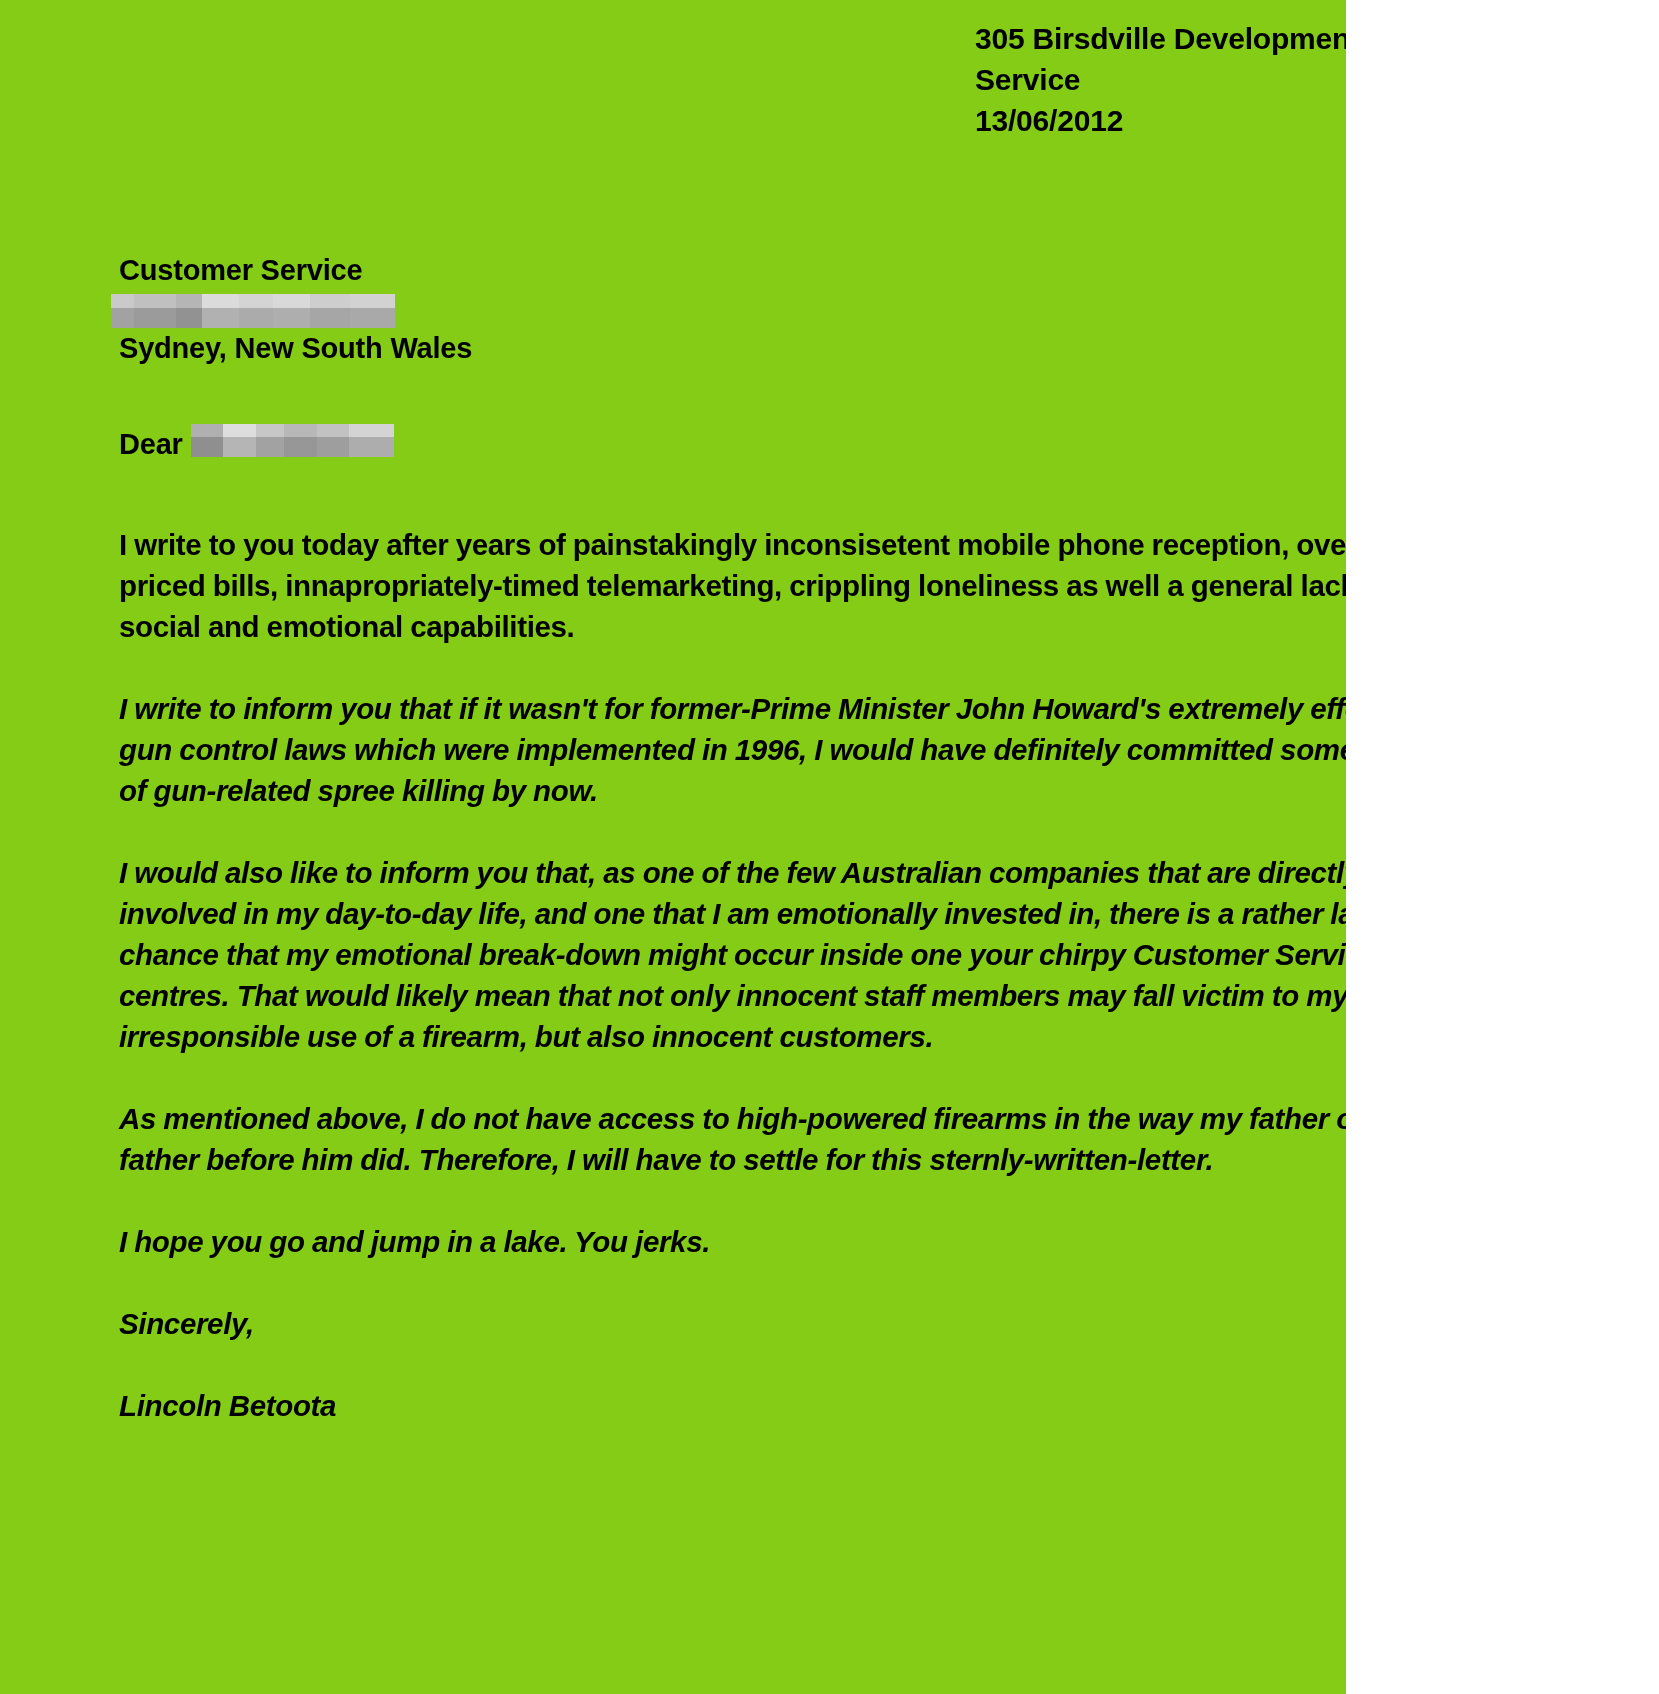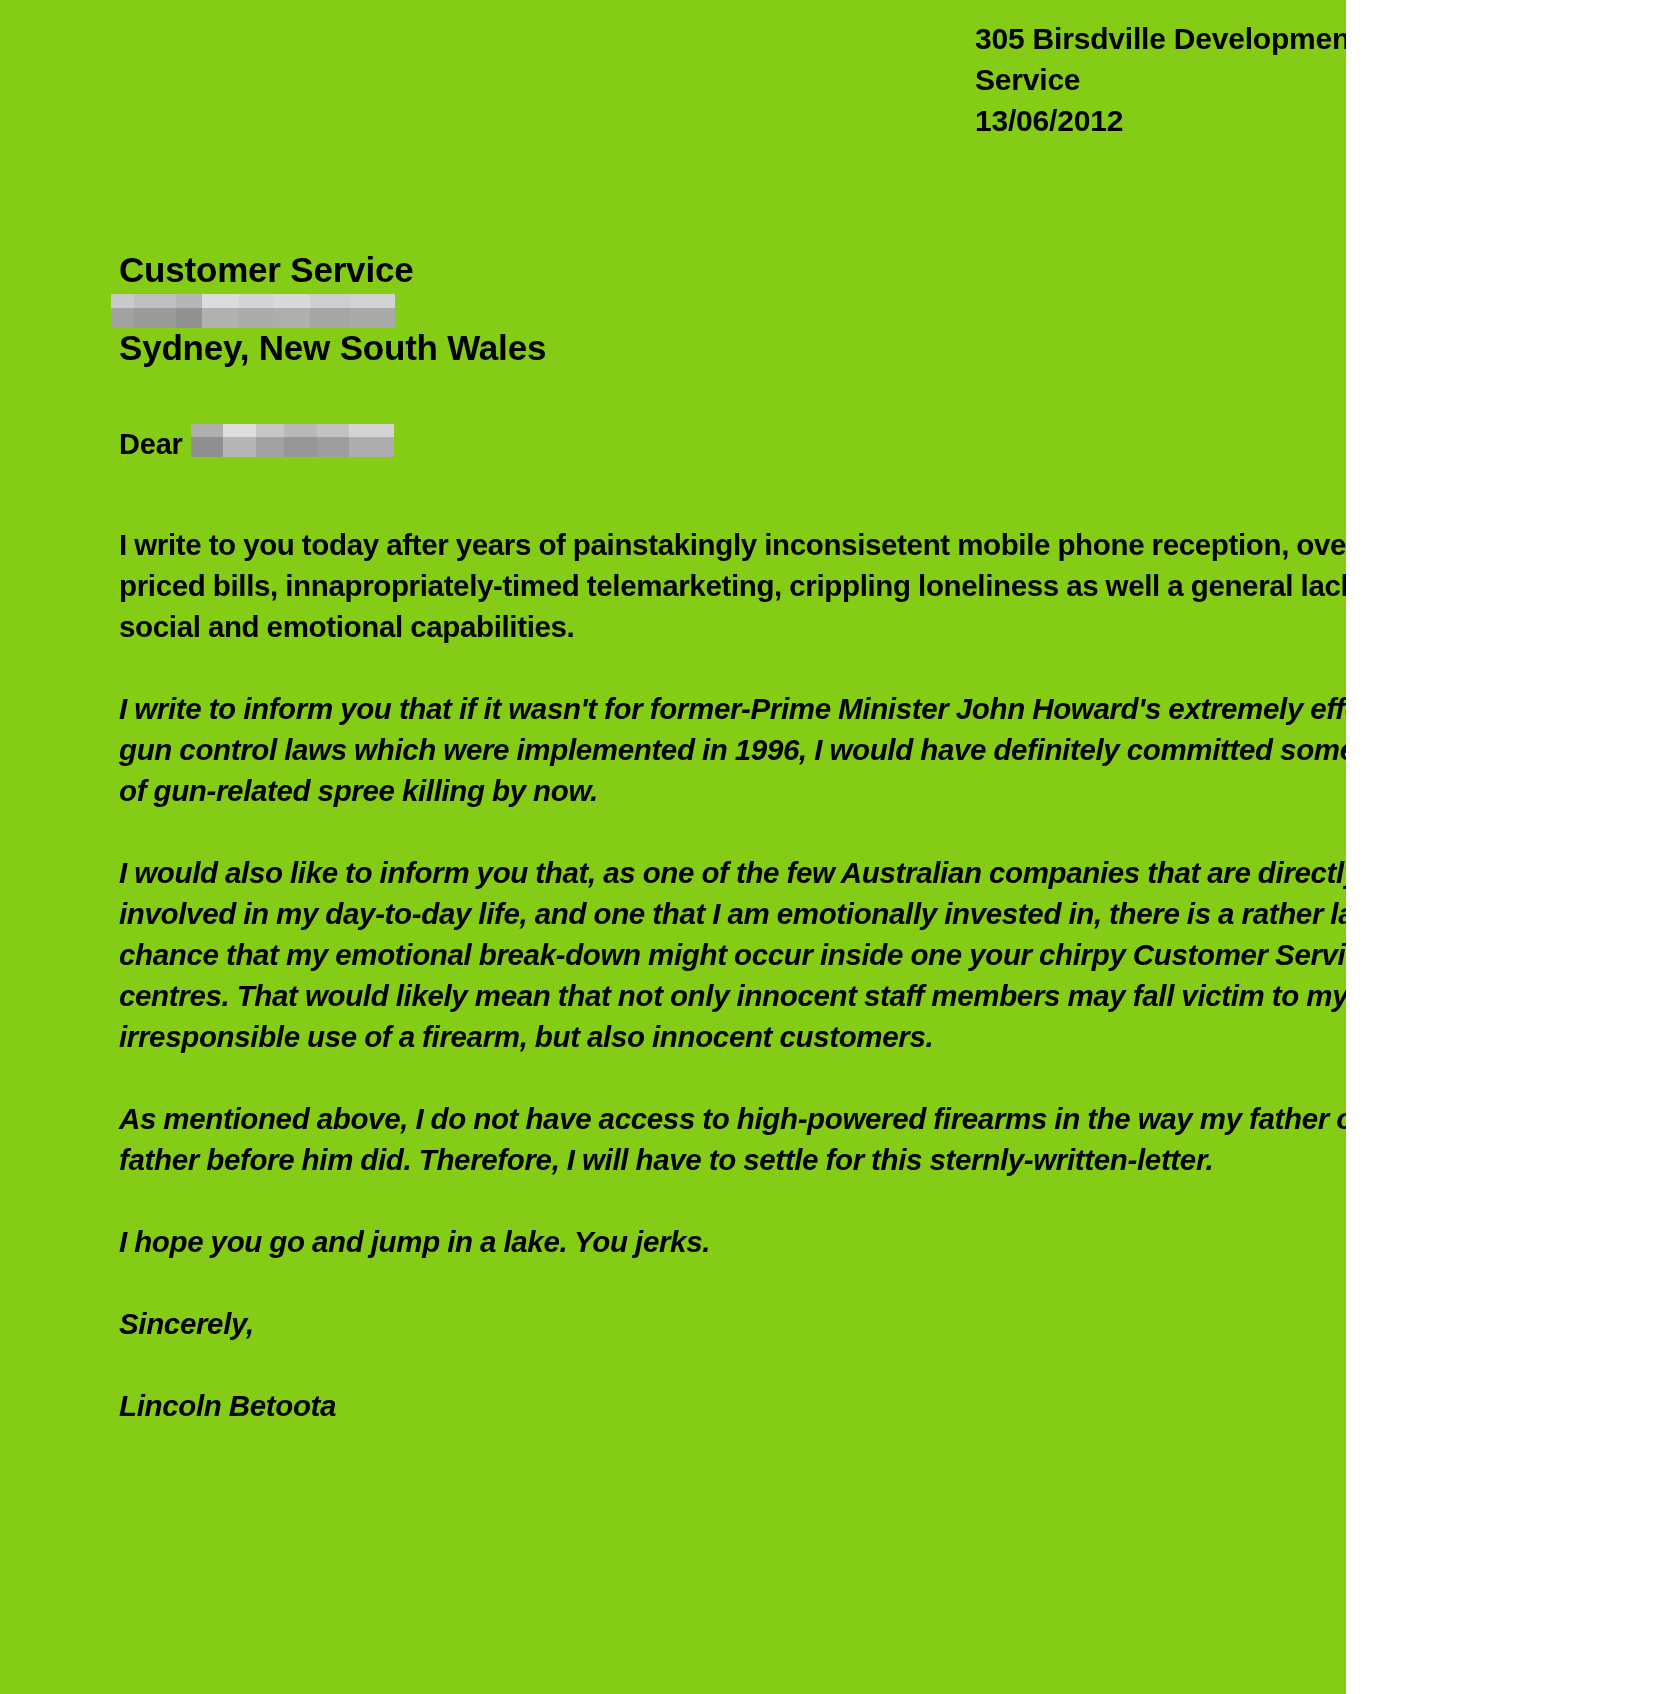--- a/index.html
+++ b/index.html
@@ -39,21 +39,21 @@
   
   .letter-body {
     position: absolute;
     left: 119px;
     top: 250px;
     width: 1330px;
   }
 
   .recipient-block { margin: 0; }
   .recipient-line {
-    font-size: 35px;
+    font-size: 29px;
     font-weight: bold;
     line-height: 40px;
     letter-spacing: -0.2px;
   }
 
   
   .redaction {
     display: block;
     height: 34px;
     margin-top: 4px;

